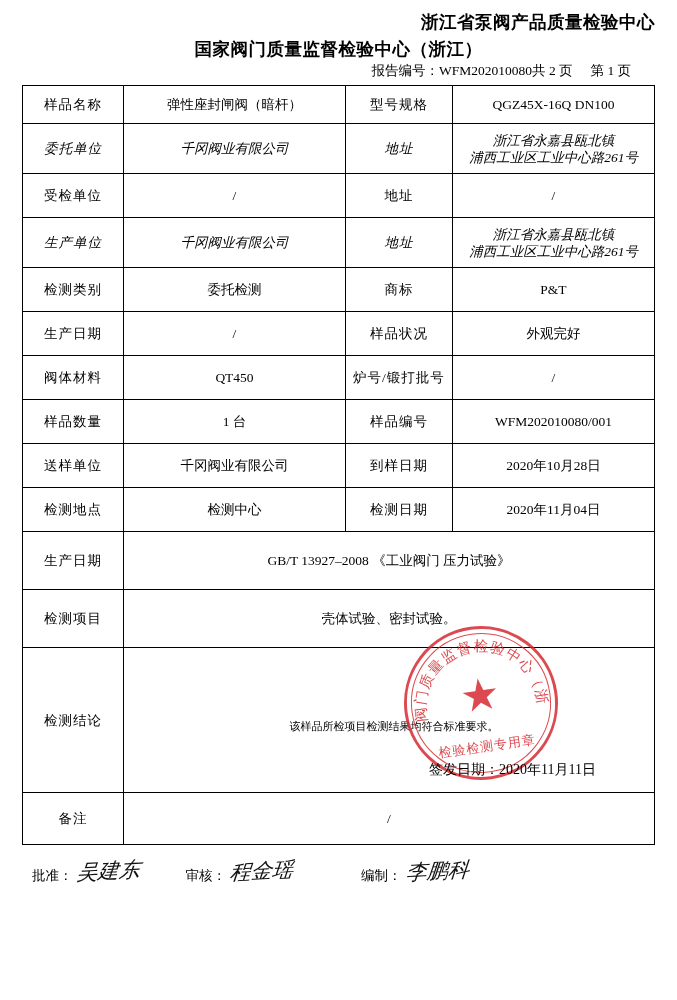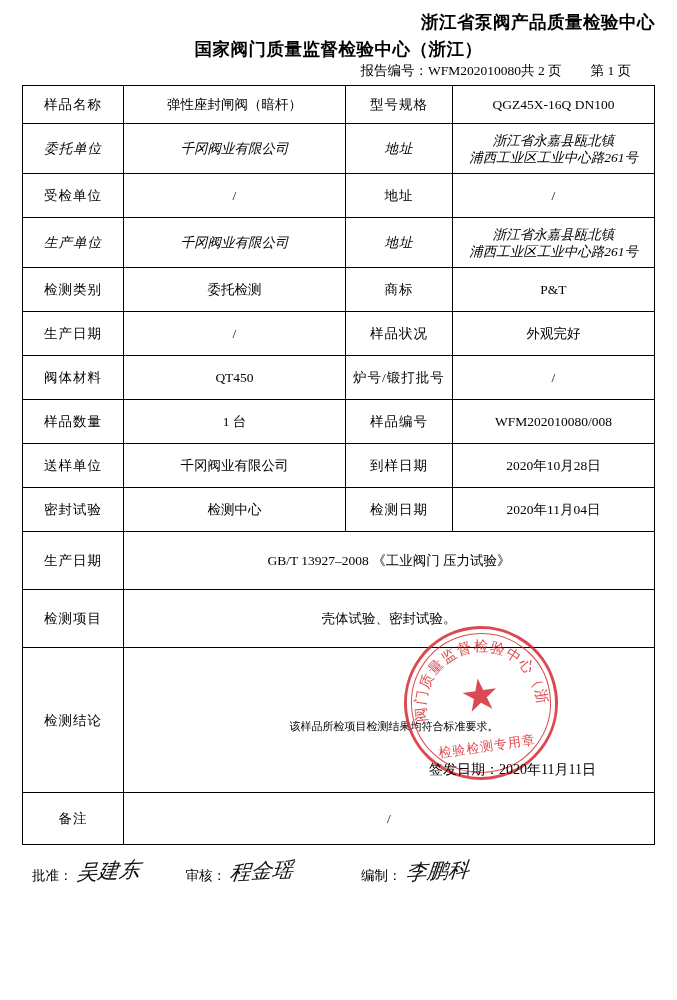--- a/index.html
+++ b/index.html
@@ -47,21 +47,21 @@
     padding-left: 13px;
   }
   .meta-row {
     display: flex;
     justify-content: flex-end;
     font-size: 13.5px;
     padding: 0 6px 5px 6px;
   }
   .meta-right {
     display: flex;
-    gap: 29px;
+    gap: 18px;
     padding-right: 18px;
   }
   table.main {
     border-collapse: collapse;
     width: 100%;
     table-layout: fixed;
   }
   table.main td {
     border: 1px solid #000;
     font-size: 13.5px;
@@ -237,30 +237,30 @@
     <tr class="h44">
       <td class="lbl">阀体材料</td>
       <td class="val1">QT450</td>
       <td class="lbl2">炉号/锻打批号</td>
       <td class="val2">/</td>
     </tr>
     <tr class="h44">
       <td class="lbl">样品数量</td>
       <td class="val1">1 台</td>
       <td class="lbl2">样品编号</td>
-      <td class="val2">WFM202010080/008</td>
+      <td class="val2">WFM202010080/001</td>
     </tr>
     <tr class="h44">
       <td class="lbl">送样单位</td>
       <td class="val1">千冈阀业有限公司</td>
       <td class="lbl2">到样日期</td>
       <td class="val2">2020年10月28日</td>
     </tr>
     <tr class="h44">
-      <td class="lbl">密封试验</td>
+      <td class="lbl">检测地点</td>
       <td class="val1">检测中心</td>
       <td class="lbl2">检测日期</td>
       <td class="val2">2020年11月04日</td>
     </tr>
     <tr style="height:58px">
       <td class="lbl">生产日期</td>
       <td colspan="3">GB/T 13927–2008 《工业阀门 压力试验》</td>
     </tr>
     <tr style="height:58px">
       <td class="lbl">检测项目</td>

